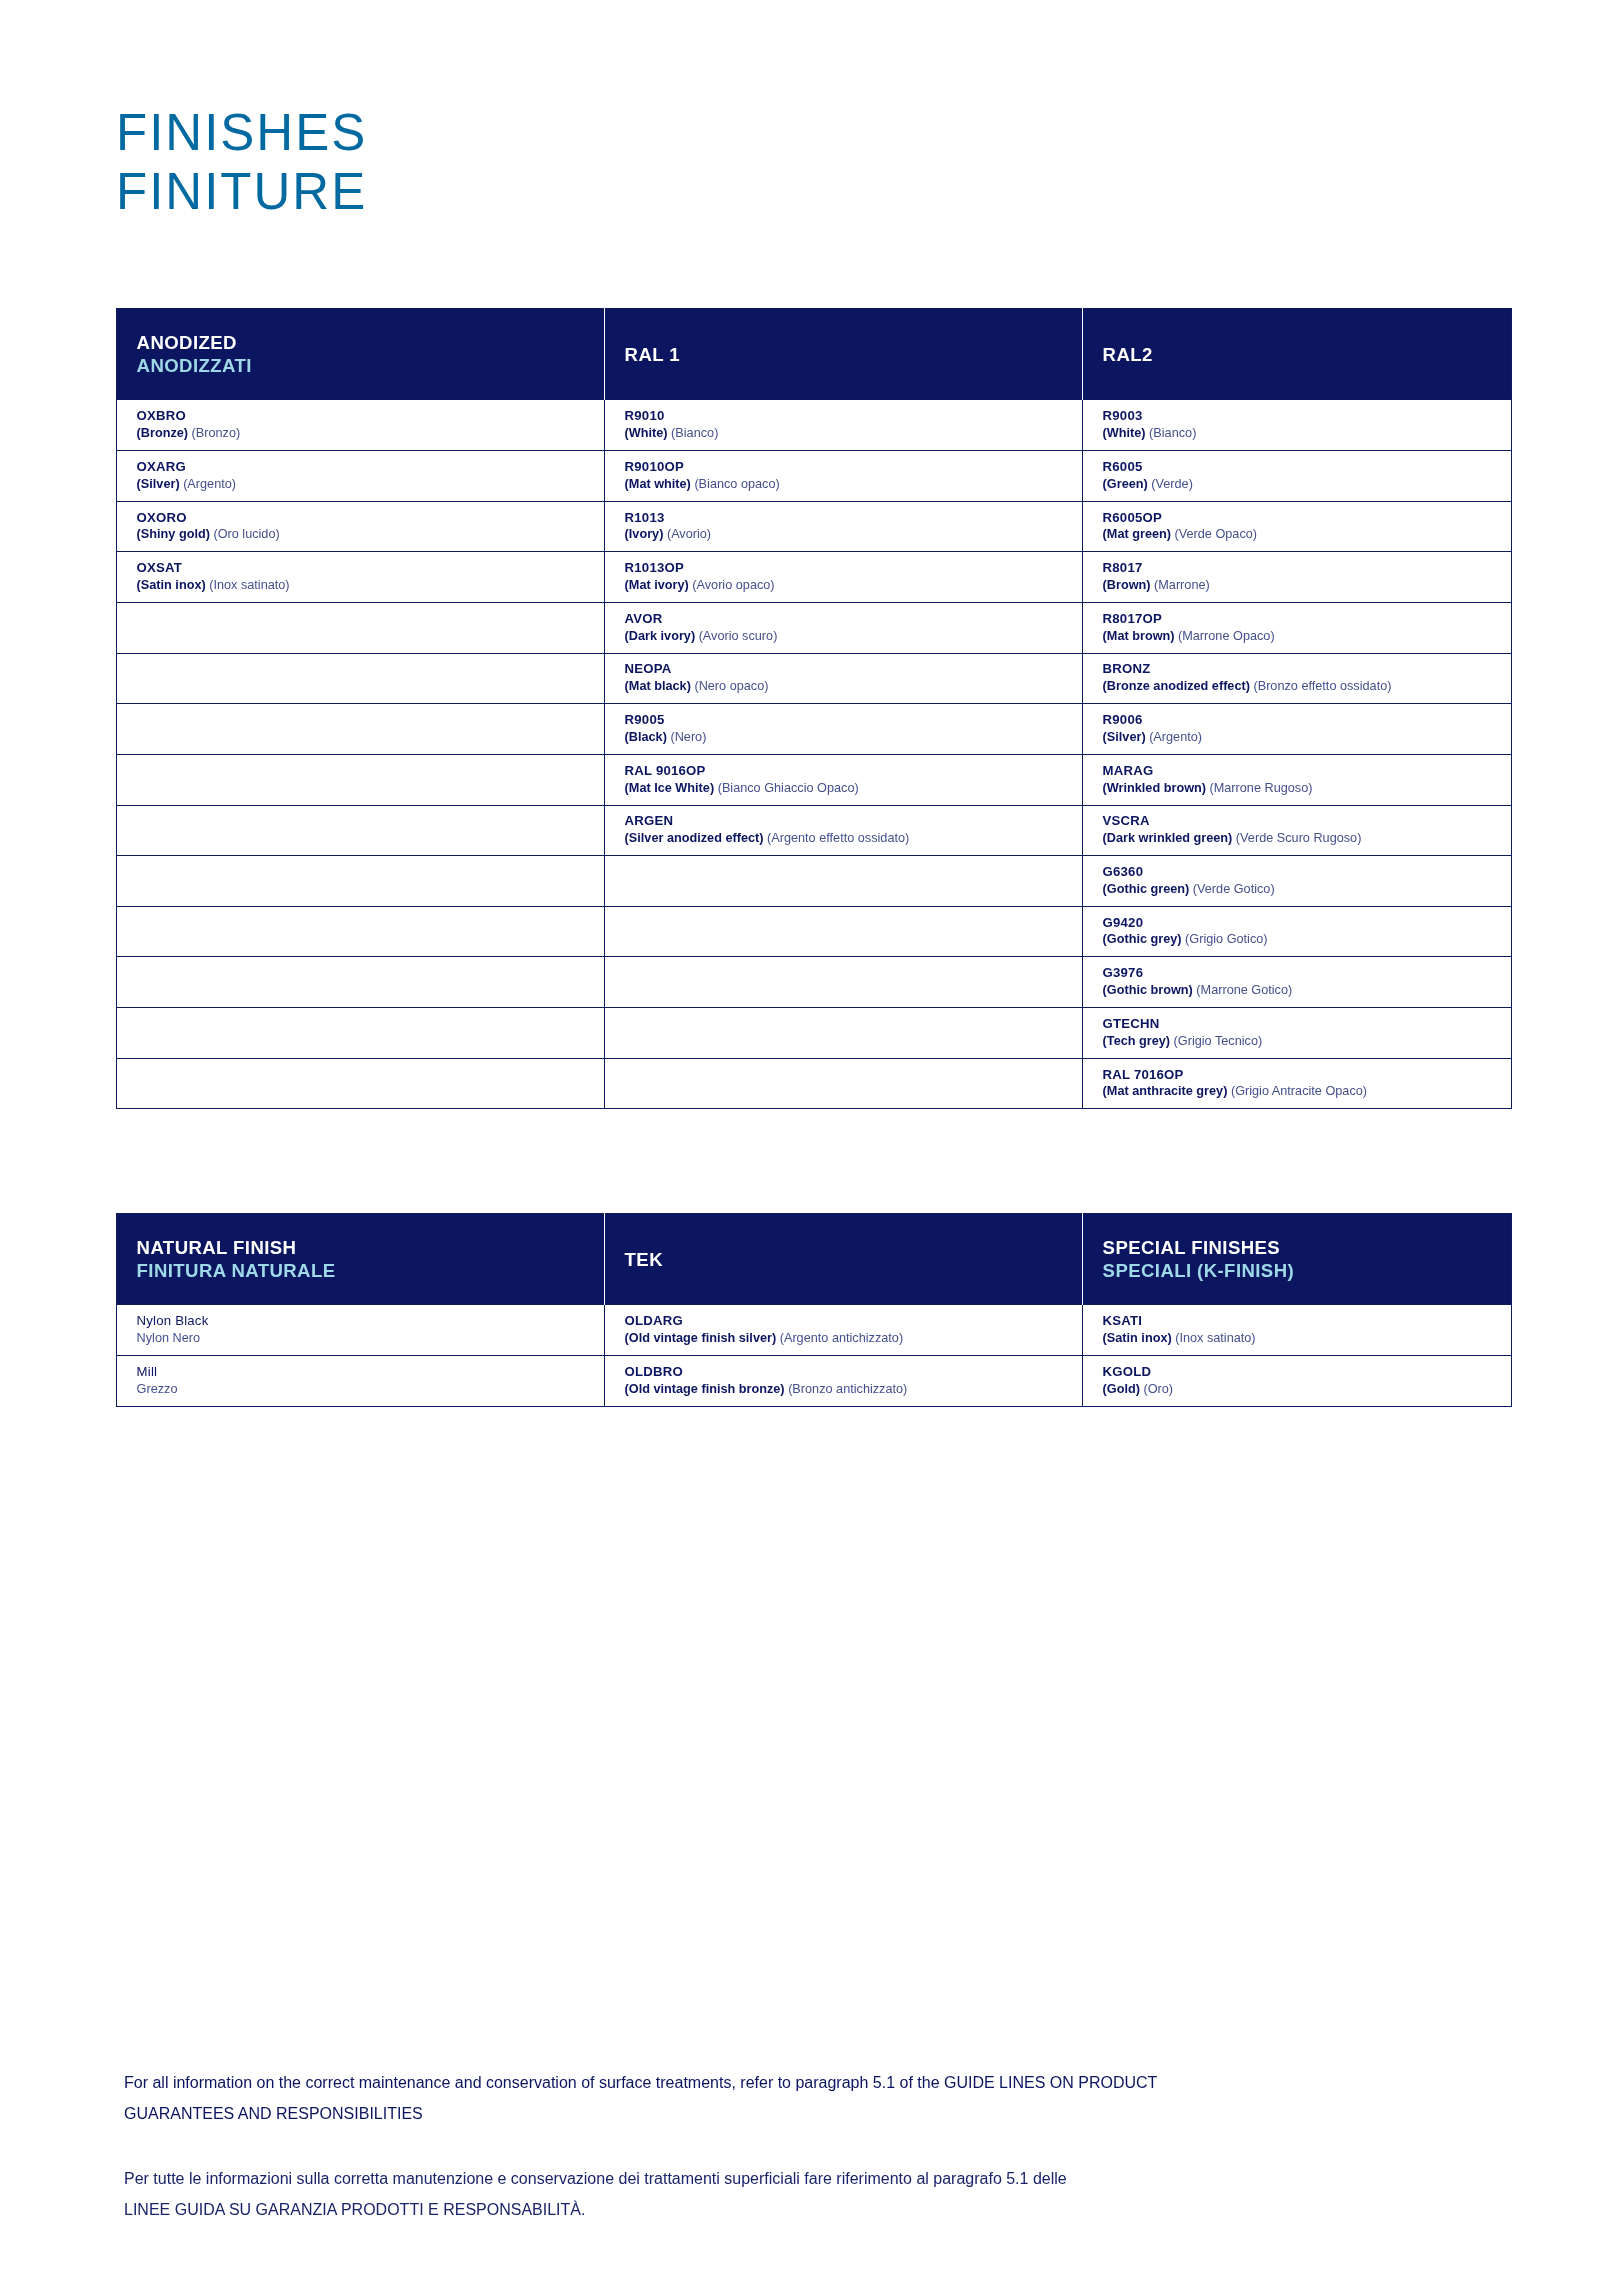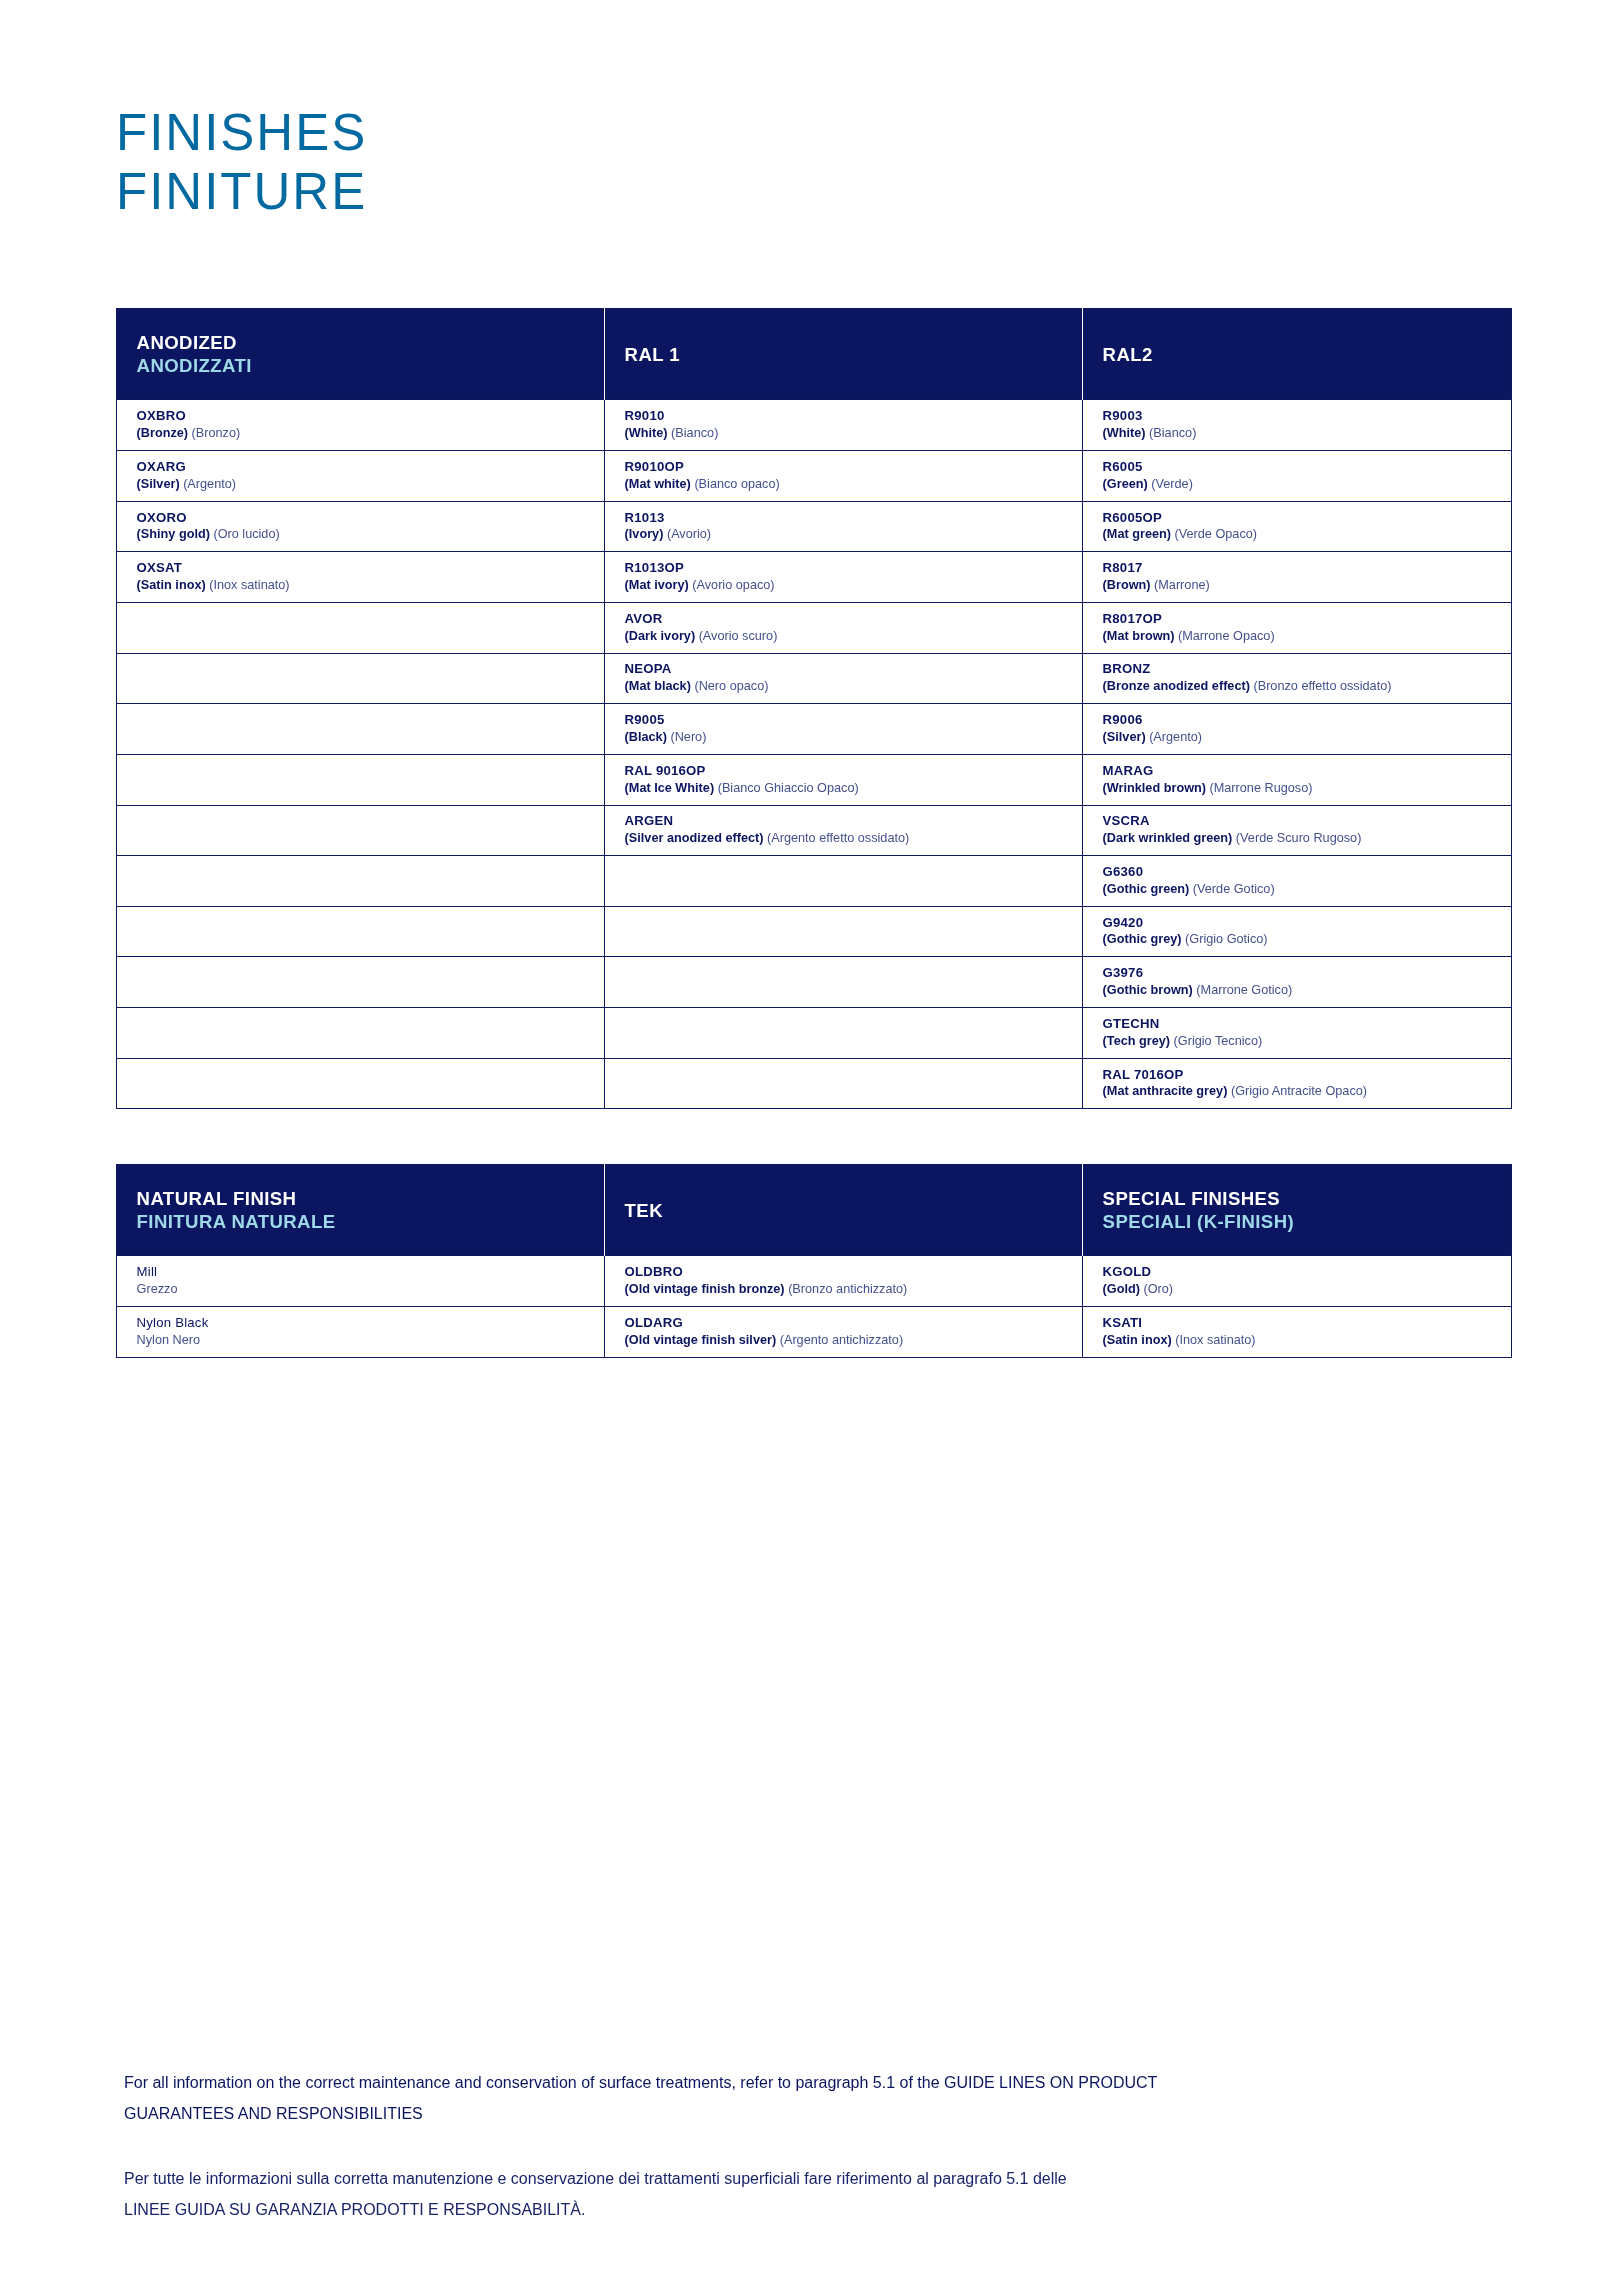--- a/index.html
+++ b/index.html
@@ -36,21 +36,21 @@
   }
 
   
   .tbl {
     position: absolute;
     border-collapse: collapse;
     table-layout: fixed;
     border: 1px solid #0d1b5e;
   }
   .tbl.first { left: 116px; top: 308px; width: 1396px; }
-  .tbl.second { left: 116px; top: 1164px; width: 1396px; }
+  .tbl.second { left: 116px; top: 1213px; width: 1396px; }
 
   .tbl col.c1 { width: 488px; }
   .tbl col.c2 { width: 478px; }
   .tbl col.c3 { width: 429px; }
 
   .tbl th {
     background: #0b1560;
     color: #ffffff;
     text-align: left;
     vertical-align: middle;
@@ -335,44 +335,44 @@
         </th>
         <th>
           <span class="hdr-en">SPECIAL FINISHES</span>
           <span class="hdr-it">SPECIALI (K-FINISH)</span>
         </th>
       </tr>
     </thead>
     <tbody>
       <tr>
         <td class="plain">
+          <span class="code">Nylon Black</span>
+          <span class="desc">Nylon Nero</span>
+        </td>
+        <td>
+          <span class="code">OLDARG</span>
+          <span class="desc"><span class="en">(Old vintage finish silver)</span> <span class="it">(Argento antichizzato)</span></span>
+        </td>
+        <td>
+          <span class="code">KSATI</span>
+          <span class="desc"><span class="en">(Satin inox)</span> <span class="it">(Inox satinato)</span></span>
+        </td>
+      </tr>
+      <tr>
+        <td class="plain">
           <span class="code">Mill</span>
           <span class="desc">Grezzo</span>
         </td>
         <td>
           <span class="code">OLDBRO</span>
           <span class="desc"><span class="en">(Old vintage finish bronze)</span> <span class="it">(Bronzo antichizzato)</span></span>
         </td>
         <td>
           <span class="code">KGOLD</span>
           <span class="desc"><span class="en">(Gold)</span> <span class="it">(Oro)</span></span>
-        </td>
-      </tr>
-      <tr>
-        <td class="plain">
-          <span class="code">Nylon Black</span>
-          <span class="desc">Nylon Nero</span>
-        </td>
-        <td>
-          <span class="code">OLDARG</span>
-          <span class="desc"><span class="en">(Old vintage finish silver)</span> <span class="it">(Argento antichizzato)</span></span>
-        </td>
-        <td>
-          <span class="code">KSATI</span>
-          <span class="desc"><span class="en">(Satin inox)</span> <span class="it">(Inox satinato)</span></span>
         </td>
       </tr>
     </tbody>
   </table>
 
   <div class="footer">
     <p>For all information on the correct maintenance and conservation of surface treatments, refer to paragraph 5.1 of the GUIDE LINES ON PRODUCT</p>
     <p>GUARANTEES AND RESPONSIBILITIES</p>
     <div class="gap"></div>
     <p class="it">Per tutte le informazioni sulla corretta manutenzione e conservazione dei trattamenti superficiali fare riferimento al paragrafo 5.1 delle</p>

